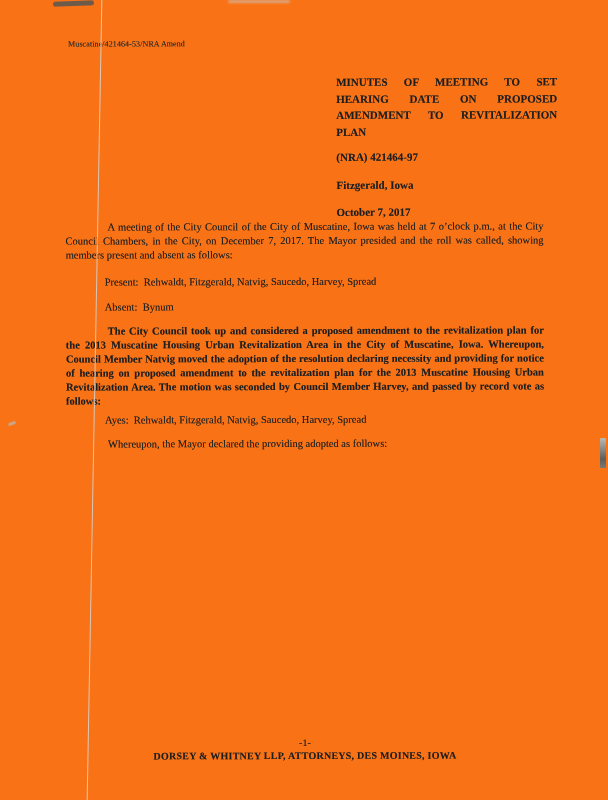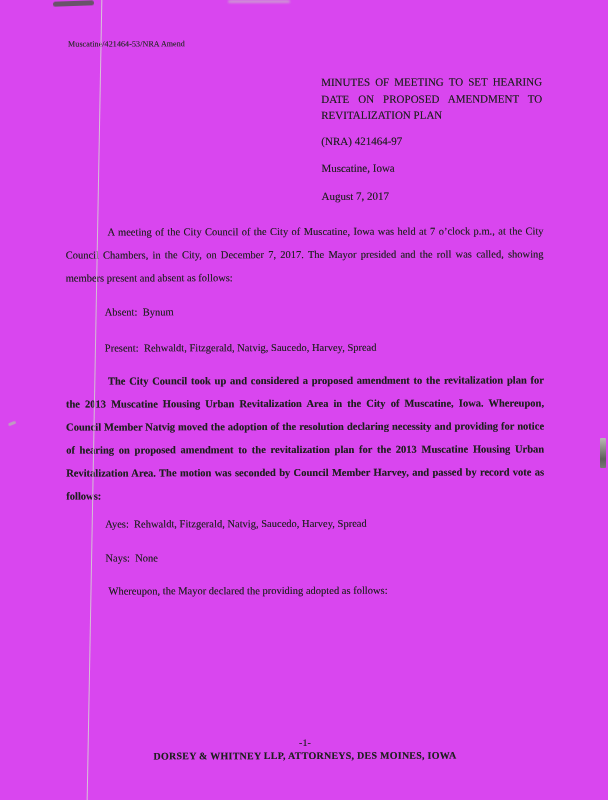--- a/index.html
+++ b/index.html
@@ -5,47 +5,47 @@
   html, body { margin: 0; padding: 0; }
   body {
     width: 608px; height: 800px;
     background: #ffffff;
     font-family: "Liberation Serif", "DejaVu Serif", serif;
     overflow: hidden;
   }
   .page {
     position: relative;
     width: 608px; height: 800px;
-    background: #d946ef;
+    background: #f97316;
     overflow: hidden;
   }
   .content {
     position: absolute; inset: 0;
     transform: rotate(-0.15deg);
     color: #1e1e1e;
   }
   .content * { text-shadow: 0 0 0.6px rgba(45,45,45,0.55); }
 
   .file-ref {
     position: absolute; left: 69px; top: 39px;
     font-size: 8px; letter-spacing: 0.1px; color: #2a2a2a;
   }
 
   .title-block {
-    position: absolute; left: 322px; top: 74px; width: 221px;
+    position: absolute; left: 337px; top: 74px; width: 221px; font-weight: bold;
   }
   .title-block p { margin: 0; font-size: 11px; line-height: 16.5px; }
   .caption-title { text-align: justify; }
   .caption-case   { margin-top: 9px  !important; }
   .caption-place  { margin-top: 11px !important; }
   .caption-date   { margin-top: 11px !important; }
 
   .body-text {
     position: absolute; left: 66px; top: 220px; width: 478px;
-    font-size: 10.5px; line-height: 23px;
+    font-size: 10.5px; line-height: 14px;
   }
   .body-text p { margin: 0; }
   .para { text-align: justify; text-indent: 42px; }
   .roll-line { margin-left: 39px !important; white-space: pre-wrap; }
   .p-present { margin-top: 13px !important; }
   .p-absent  { margin-top: 11px !important; }
   .p-second  { margin-top: 10px !important; font-weight: bold; }
   .p-ayes    { margin-top: 5px  !important; }
   .p-nays    { margin-top: 11px !important; }
   .p-closing { margin-top: 10px !important; text-indent: 42px; }
@@ -95,31 +95,30 @@
 <body>
 
 <div class="page">
   <div class="content">
 
     <div class="file-ref">Muscatine/421464-53/NRA Amend</div>
 
     <div class="title-block">
       <p class="caption-title">MINUTES OF MEETING TO SET HEARING DATE ON PROPOSED AMENDMENT TO REVITALIZATION PLAN</p>
       <p class="caption-case">(NRA) 421464-97</p>
-      <p class="caption-place">Muscatine, Iowa</p>
-      <p class="caption-date">August 7, 2017</p>
+      <p class="caption-place">Fitzgerald, Iowa</p>
+      <p class="caption-date">October 7, 2017</p>
     </div>
 
     <div class="body-text">
       <p class="para p-first">A meeting of the City Council of the City of Muscatine, Iowa was held at 7 o’clock p.m., at the City Council Chambers, in the City, on December 7, 2017.  The Mayor presided and the roll was called, showing members present and absent as follows:</p>
+      <p class="roll-line p-present">Present:  Rehwaldt, Fitzgerald, Natvig, Saucedo, Harvey, Spread</p>
       <p class="roll-line p-absent">Absent:  Bynum</p>
-      <p class="roll-line p-present">Present:  Rehwaldt, Fitzgerald, Natvig, Saucedo, Harvey, Spread</p>
       <p class="para p-second">The City Council took up and considered a proposed amendment to the revitalization plan for the 2013 Muscatine Housing Urban Revitalization Area in the City of Muscatine, Iowa. Whereupon, Council Member Natvig moved the adoption of the resolution declaring necessity and providing for notice of hearing on proposed amendment to the revitalization plan for the 2013 Muscatine Housing Urban Revitalization Area.  The motion was seconded by Council Member Harvey, and passed by record vote as follows:</p>
       <p class="roll-line p-ayes">Ayes:  Rehwaldt, Fitzgerald, Natvig, Saucedo, Harvey, Spread</p>
-      <p class="roll-line p-nays">Nays:  None</p>
       <p class="p-closing">Whereupon, the Mayor declared the providing adopted as follows:</p>
     </div>
 
     <div class="footer">
       <div class="page-number">-1-</div>
       <div class="firm-line">DORSEY &amp; WHITNEY LLP, ATTORNEYS, DES MOINES, IOWA</div>
     </div>
   </div>
 
   <div class="artifact fold-line"></div>

